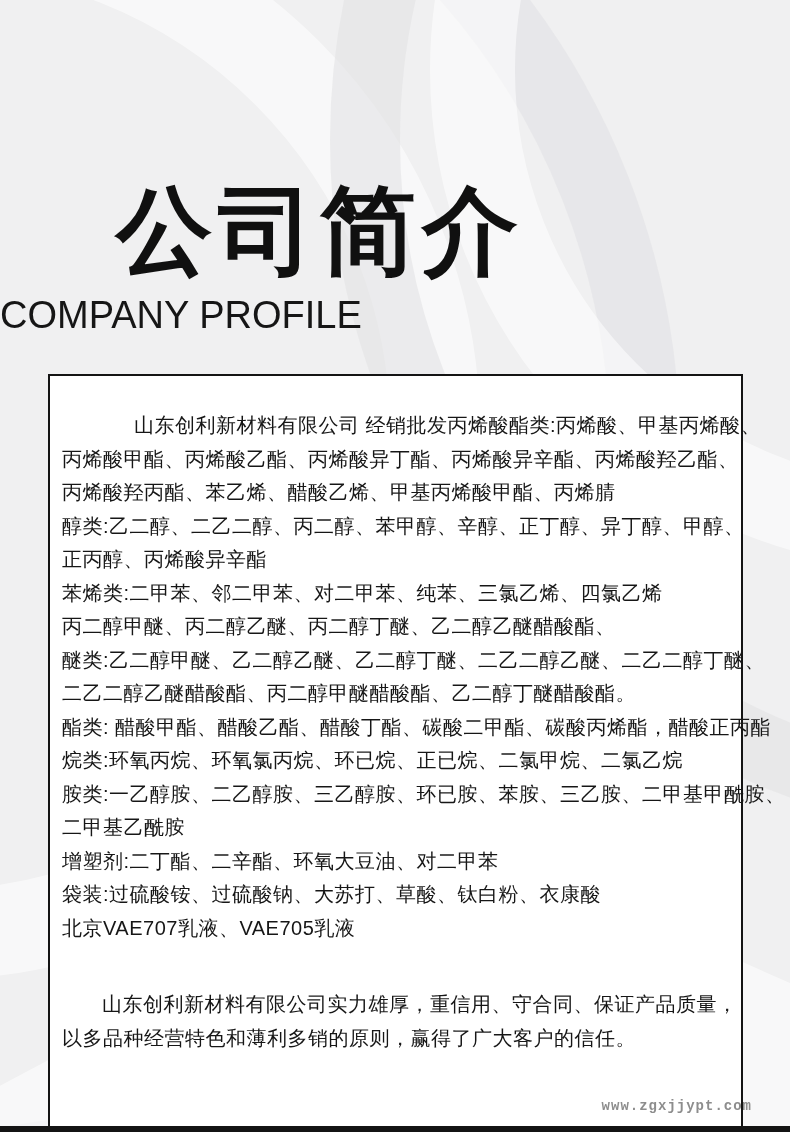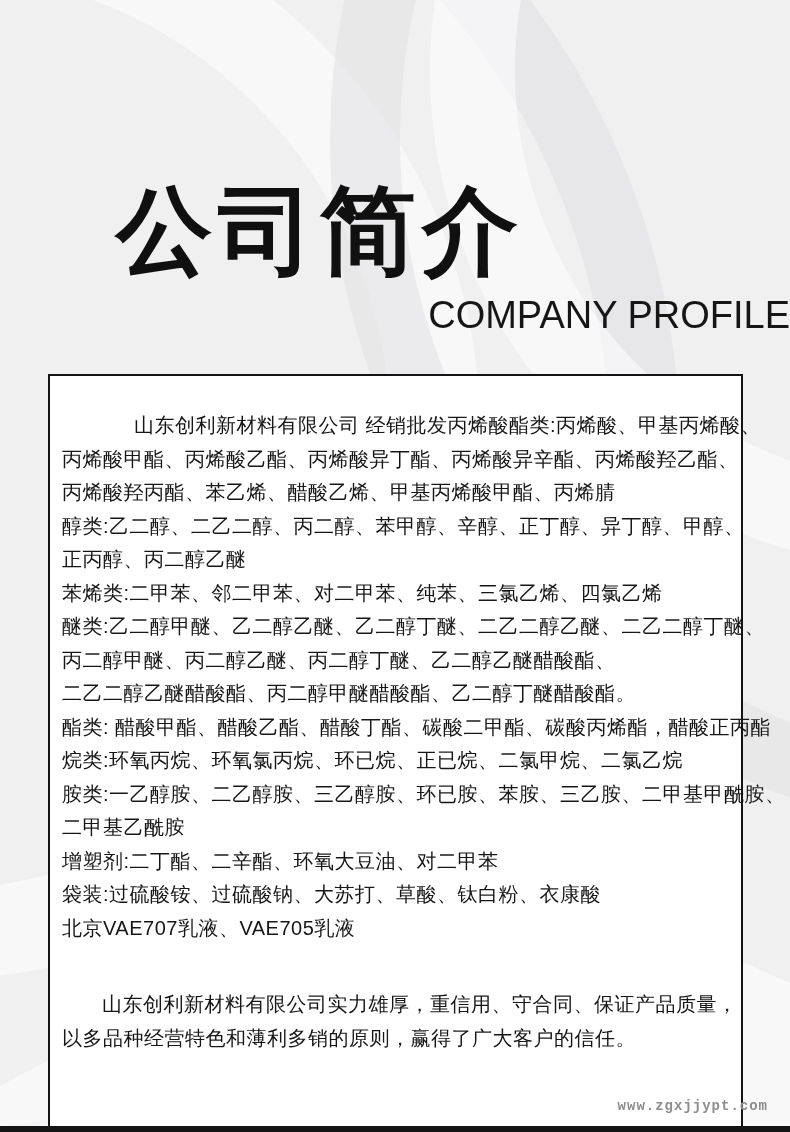--- a/index.html
+++ b/index.html
@@ -27,36 +27,36 @@
     position:absolute;left:282px;top:90px;width:226px;height:56px;
     background:var(--badge-bg);border-radius:28px;
     display:flex;align-items:center;justify-content:center;
     color:#ffffff;font-size:33px;letter-spacing:5px;font-weight:500;
   }
   .title{
     position:absolute;left:0;top:181px;width:640px;text-align:center;
     font-size:96px;line-height:100px;font-weight:800;color:#101010;letter-spacing:6px;
   }
   .subtitle{
-    position:absolute;left:0;top:294px;width:790px;text-align:right;
+    position:absolute;left:0;top:294px;width:790px;text-align:left;
     font-size:38px;font-weight:500;color:#161616;letter-spacing:0px;
   }
   .profile-box{
     position:absolute;left:48px;top:374px;width:695px;height:799px;
     background:var(--box-bg);border:2px solid var(--box-border);
     padding:33px 8px 0 12px;
   }
   .text-line{
     font-size:20px;line-height:33.5px;color:var(--text);
     white-space:nowrap;letter-spacing:0.5px;
   }
   .text-line.indent1{padding-left:40px;margin-top:43px;}
   .text-line.indent2{padding-left:72px;}
   .watermark{
-    position:absolute;right:22px;top:1098px;
+    position:absolute;right:38px;top:1098px;
     font-family:"Liberation Mono","DejaVu Sans Mono",monospace;
     font-size:14px;letter-spacing:1px;color:var(--watermark);font-weight:700;margin-left:47px;
   }
   .footer-bar{
     position:absolute;left:0;bottom:0;width:790px;height:6px;background:var(--footer-bar);
   }
 </style>
 </head>
 <body>
 
@@ -71,24 +71,24 @@
 
   <div class="title">公司简介</div>
   <div class="subtitle">COMPANY PROFILE</div>
 
   <div class="profile-box">
     <div id="profile-lines">
         <div class="text-line indent2">山东创利新材料有限公司 经销批发丙烯酸酯类:丙烯酸、甲基丙烯酸、</div>
         <div class="text-line">丙烯酸甲酯、丙烯酸乙酯、丙烯酸异丁酯、丙烯酸异辛酯、丙烯酸羟乙酯、</div>
         <div class="text-line">丙烯酸羟丙酯、苯乙烯、醋酸乙烯、甲基丙烯酸甲酯、丙烯腈</div>
         <div class="text-line">醇类:乙二醇、二乙二醇、丙二醇、苯甲醇、辛醇、正丁醇、异丁醇、甲醇、</div>
-        <div class="text-line">正丙醇、丙二醇乙醚</div>
+        <div class="text-line">正丙醇、丙烯酸异辛酯</div>
         <div class="text-line">苯烯类:二甲苯、邻二甲苯、对二甲苯、纯苯、三氯乙烯、四氯乙烯</div>
+        <div class="text-line">丙二醇甲醚、丙二醇乙醚、丙二醇丁醚、乙二醇乙醚醋酸酯、</div>
         <div class="text-line">醚类:乙二醇甲醚、乙二醇乙醚、乙二醇丁醚、二乙二醇乙醚、二乙二醇丁醚、</div>
-        <div class="text-line">丙二醇甲醚、丙二醇乙醚、丙二醇丁醚、乙二醇乙醚醋酸酯、</div>
         <div class="text-line">二乙二醇乙醚醋酸酯、丙二醇甲醚醋酸酯、乙二醇丁醚醋酸酯。</div>
         <div class="text-line">酯类: 醋酸甲酯、醋酸乙酯、醋酸丁酯、碳酸二甲酯、碳酸丙烯酯，醋酸正丙酯</div>
         <div class="text-line">烷类:环氧丙烷、环氧氯丙烷、环已烷、正已烷、二氯甲烷、二氯乙烷</div>
         <div class="text-line">胺类:一乙醇胺、二乙醇胺、三乙醇胺、环已胺、苯胺、三乙胺、二甲基甲酰胺、</div>
         <div class="text-line">二甲基乙酰胺</div>
         <div class="text-line">增塑剂:二丁酯、二辛酯、环氧大豆油、对二甲苯</div>
         <div class="text-line">袋装:过硫酸铵、过硫酸钠、大苏打、草酸、钛白粉、衣康酸</div>
         <div class="text-line">北京VAE707乳液、VAE705乳液</div>
         <div class="text-line indent1">山东创利新材料有限公司实力雄厚，重信用、守合同、保证产品质量，</div>
         <div class="text-line">以多品种经营特色和薄利多销的原则，赢得了广大客户的信任。</div>

